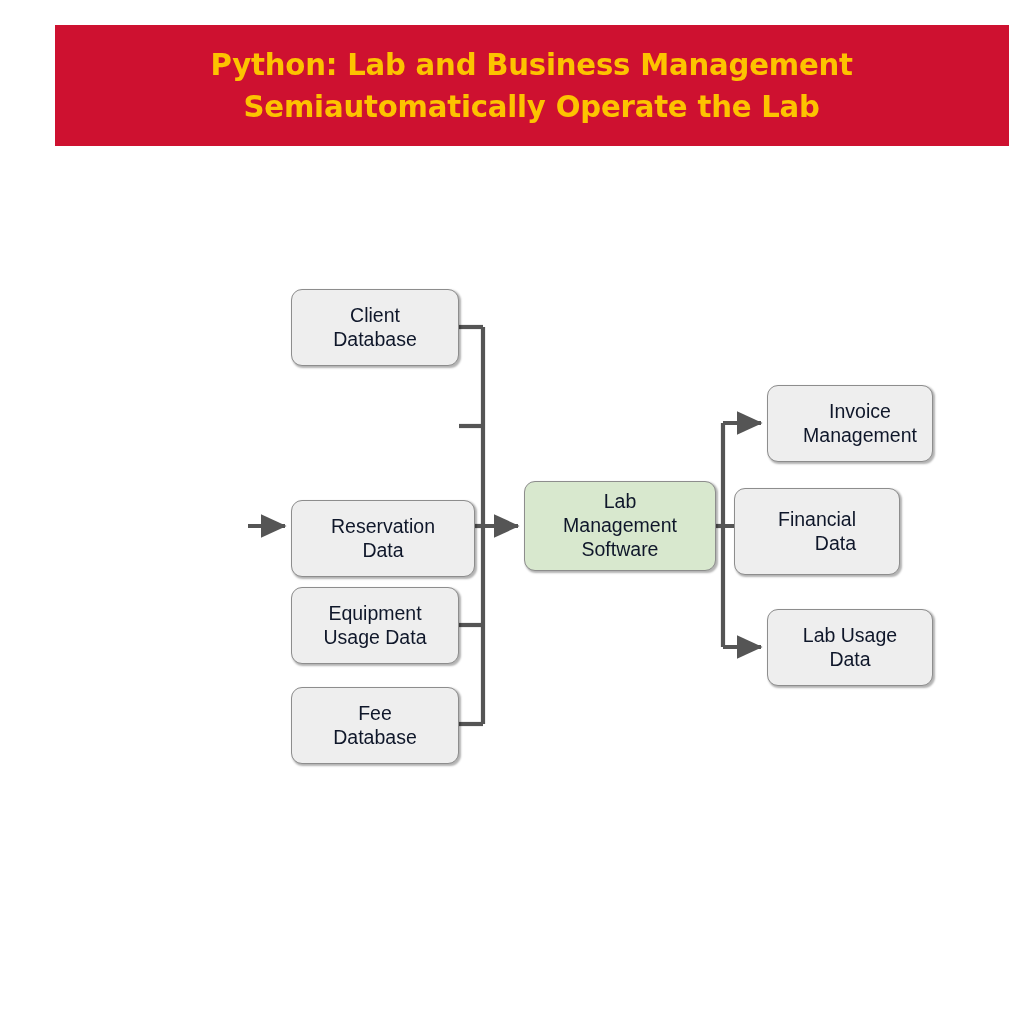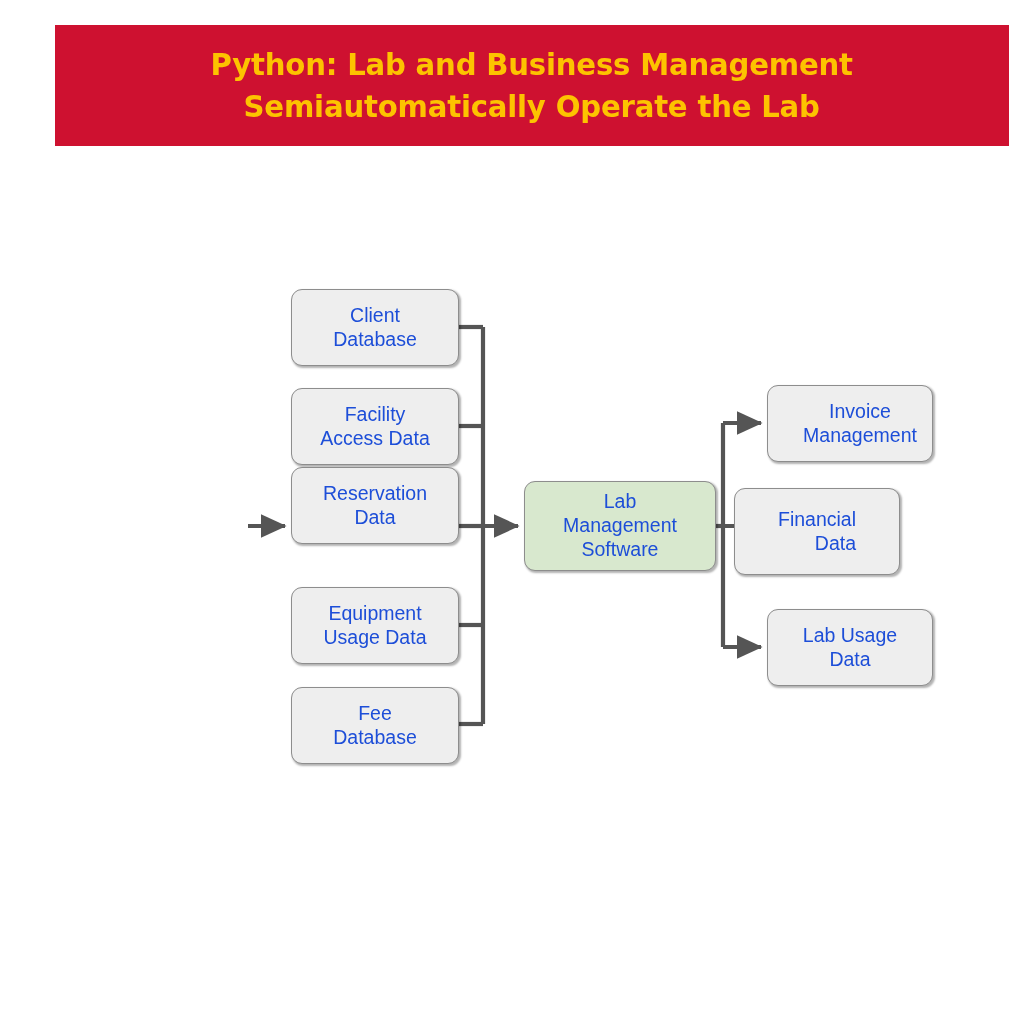--- a/index.html
+++ b/index.html
@@ -52,21 +52,21 @@
   .node {
     position: absolute;
     box-sizing: border-box;
     border: 1.4px solid #8d8d8d;
     border-radius: 11px;
     background: #eeeeee;
     display: flex;
     align-items: center;
     justify-content: center;
     text-align: center;
-    color: #1d4ed8;
+    color: #0f172a;
     font-family: "Liberation Sans", sans-serif;
     font-size: 19.5px;
     line-height: 1.23;
     box-shadow: 1.5px 1.5px 2px rgba(0,0,0,0.30);
     white-space: pre-line;
     z-index: 3;
   }
   .node.green {
     background: #d8e8ce;
   }
@@ -122,26 +122,22 @@
       <path d="M 723 647 L 761 647" marker-end="url(#arrow)"></path>
     </g>
   </svg>
 
 
   <div class="node" style="left:291px; top:289px; width:168px; height:77px;">
     <span class="label">Client
 Database</span>
   </div>
 
-  <div class="node" style="left:291px; top:388px; width:168px; height:77px;">
-    <span class="label">Facility
-Access Data</span>
-  </div>
 
-  <div class="node" style="left:291px; top:467px; width:168px; height:77px;">
+  <div class="node" style="left:291px; top:500px; width:184px; height:77px;">
     <span class="label">Reservation
 Data</span>
   </div>
 
   <div class="node" style="left:291px; top:587px; width:168px; height:77px;">
     <span class="label">Equipment
 Usage Data</span>
   </div>
 
   <div class="node" style="left:291px; top:687px; width:168px; height:77px;">

